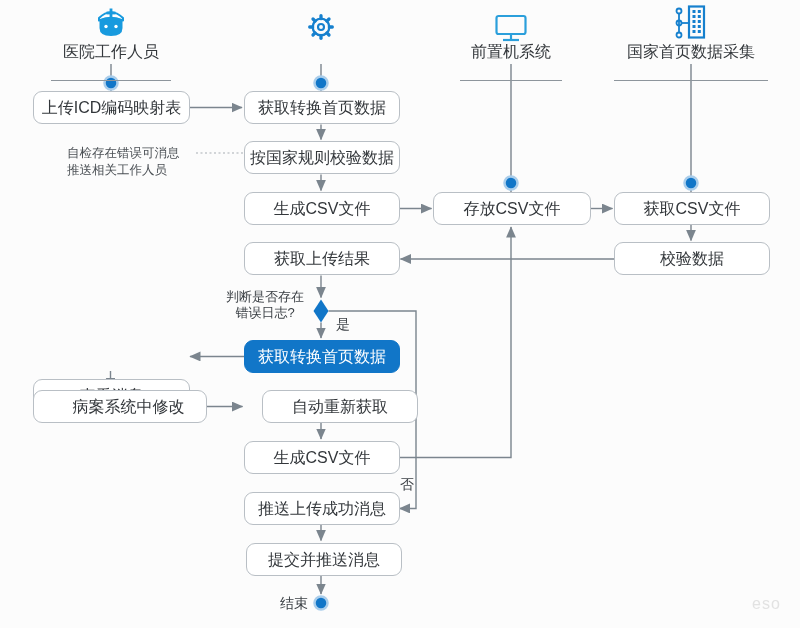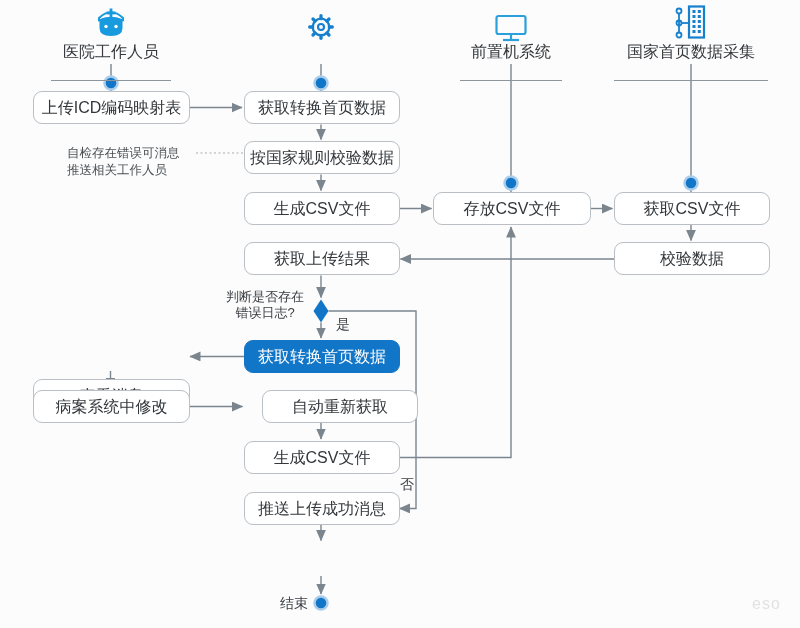--- a/index.html
+++ b/index.html
@@ -195,24 +195,25 @@
   <div class="node" style="left:33px;top:91px;width:155px;">上传ICD编码映射表</div>
   <div class="node" style="left:244px;top:91px;width:154px;">获取转换首页数据</div>
   <div class="node" style="left:244px;top:141px;width:154px;">按国家规则校验数据</div>
   <div class="node" style="left:244px;top:192px;width:154px;">生成CSV文件</div>
   <div class="node" style="left:433px;top:192px;width:156px;">存放CSV文件</div>
   <div class="node" style="left:614px;top:192px;width:154px;">获取CSV文件</div>
   <div class="node" style="left:614px;top:242px;width:154px;">校验数据</div>
   <div class="node" style="left:244px;top:242px;width:154px;">获取上传结果</div>
   <div class="node blue" style="left:244px;top:340px;width:154px;">获取转换首页数据</div>
   <div class="node" style="left:33px;top:339px;width:155px;margin-top:40px;">查看消息</div>
-  <div class="node" style="left:33px;top:390px;width:155px;">病案系统中修改</div>
+  <div class="node" style="left:33px;top:390px;width:155px;padding-left:17px;">病案系统中修改</div>
   <div class="node" style="left:244px;top:390px;width:154px;margin-left:18px;">自动重新获取</div>
   <div class="node" style="left:244px;top:441px;width:154px;">生成CSV文件</div>
   <div class="node" style="left:244px;top:492px;width:154px;">推送上传成功消息</div>
+  <div class="node" style="left:246px;top:543px;width:154px;">提交并推送消息</div>
 
   <div class="decision-note" style="left:222px;top:289px;width:86px;">
     <div>判断是否存在</div>
     <div>错误日志?</div>
   </div>
   <div class="lbl" style="left:336px;top:316px;">是</div>
   <div class="lbl" style="left:400px;top:476px;">否</div>
   <div class="lbl" style="left:270px;top:595px;width:38px;text-align:right;">结束</div>
   <div class="small-note" style="left:67px;top:145px;">
     <div>自检存在错误可消息</div>

